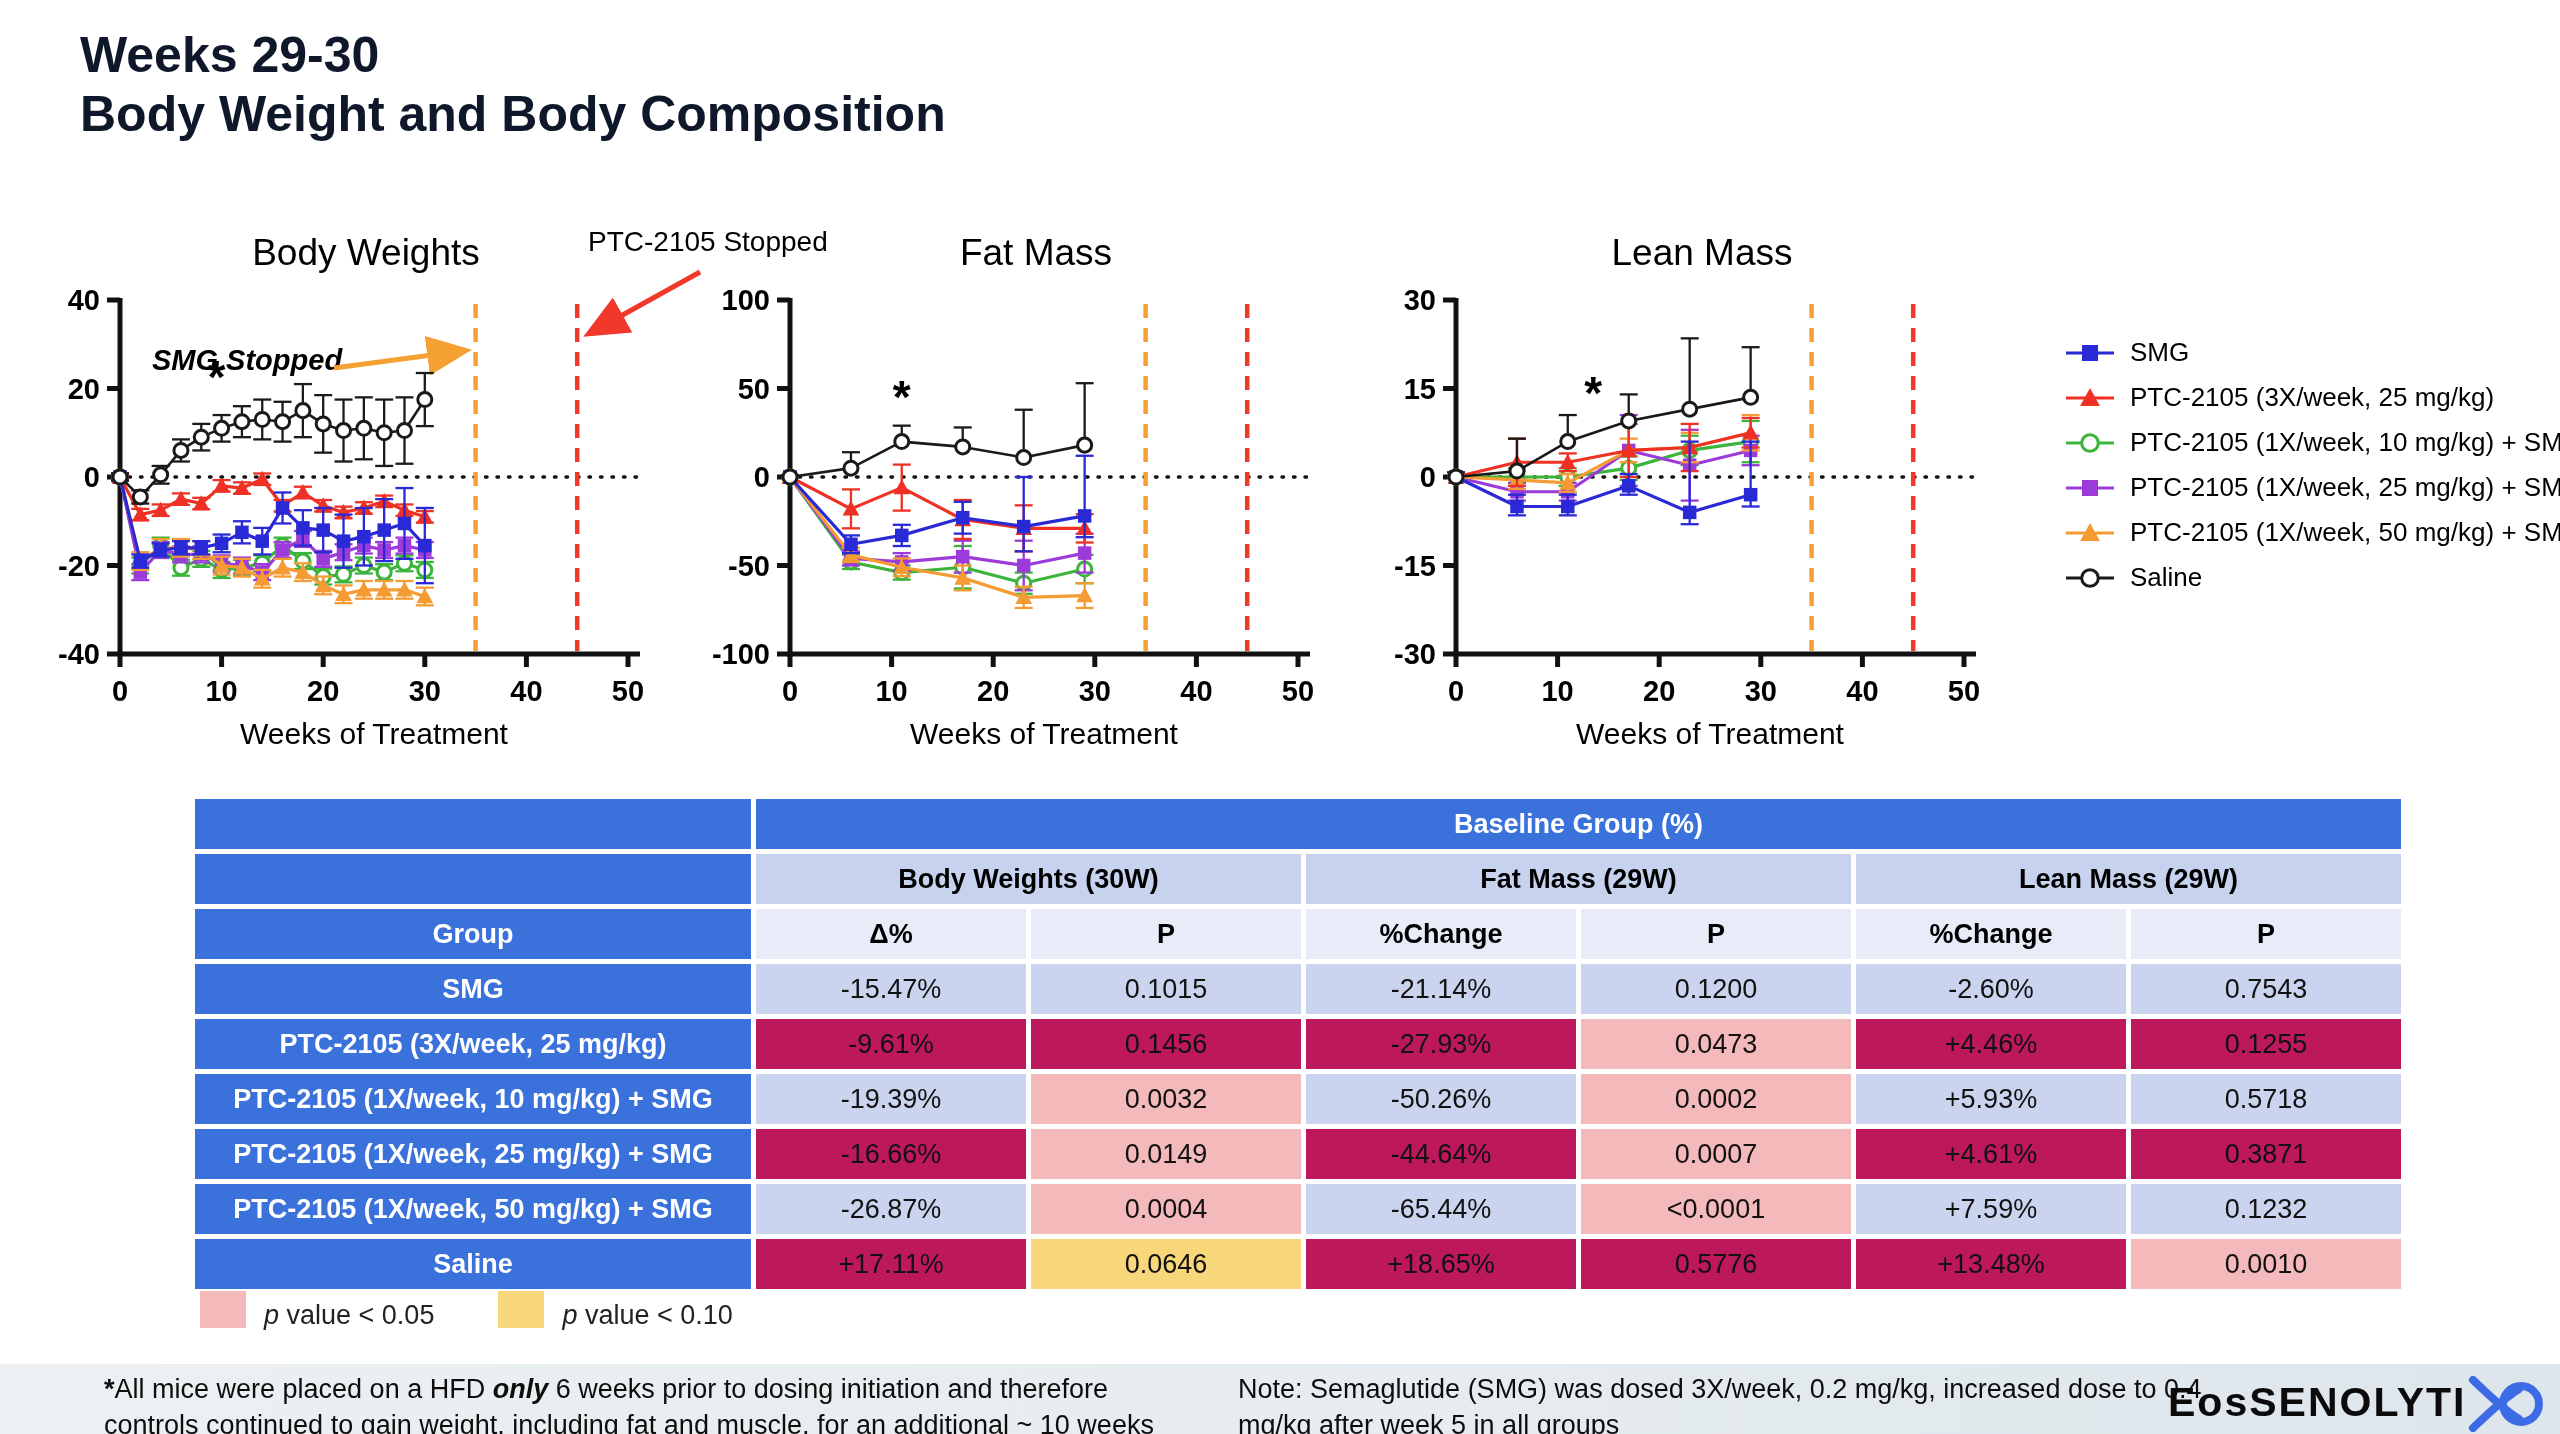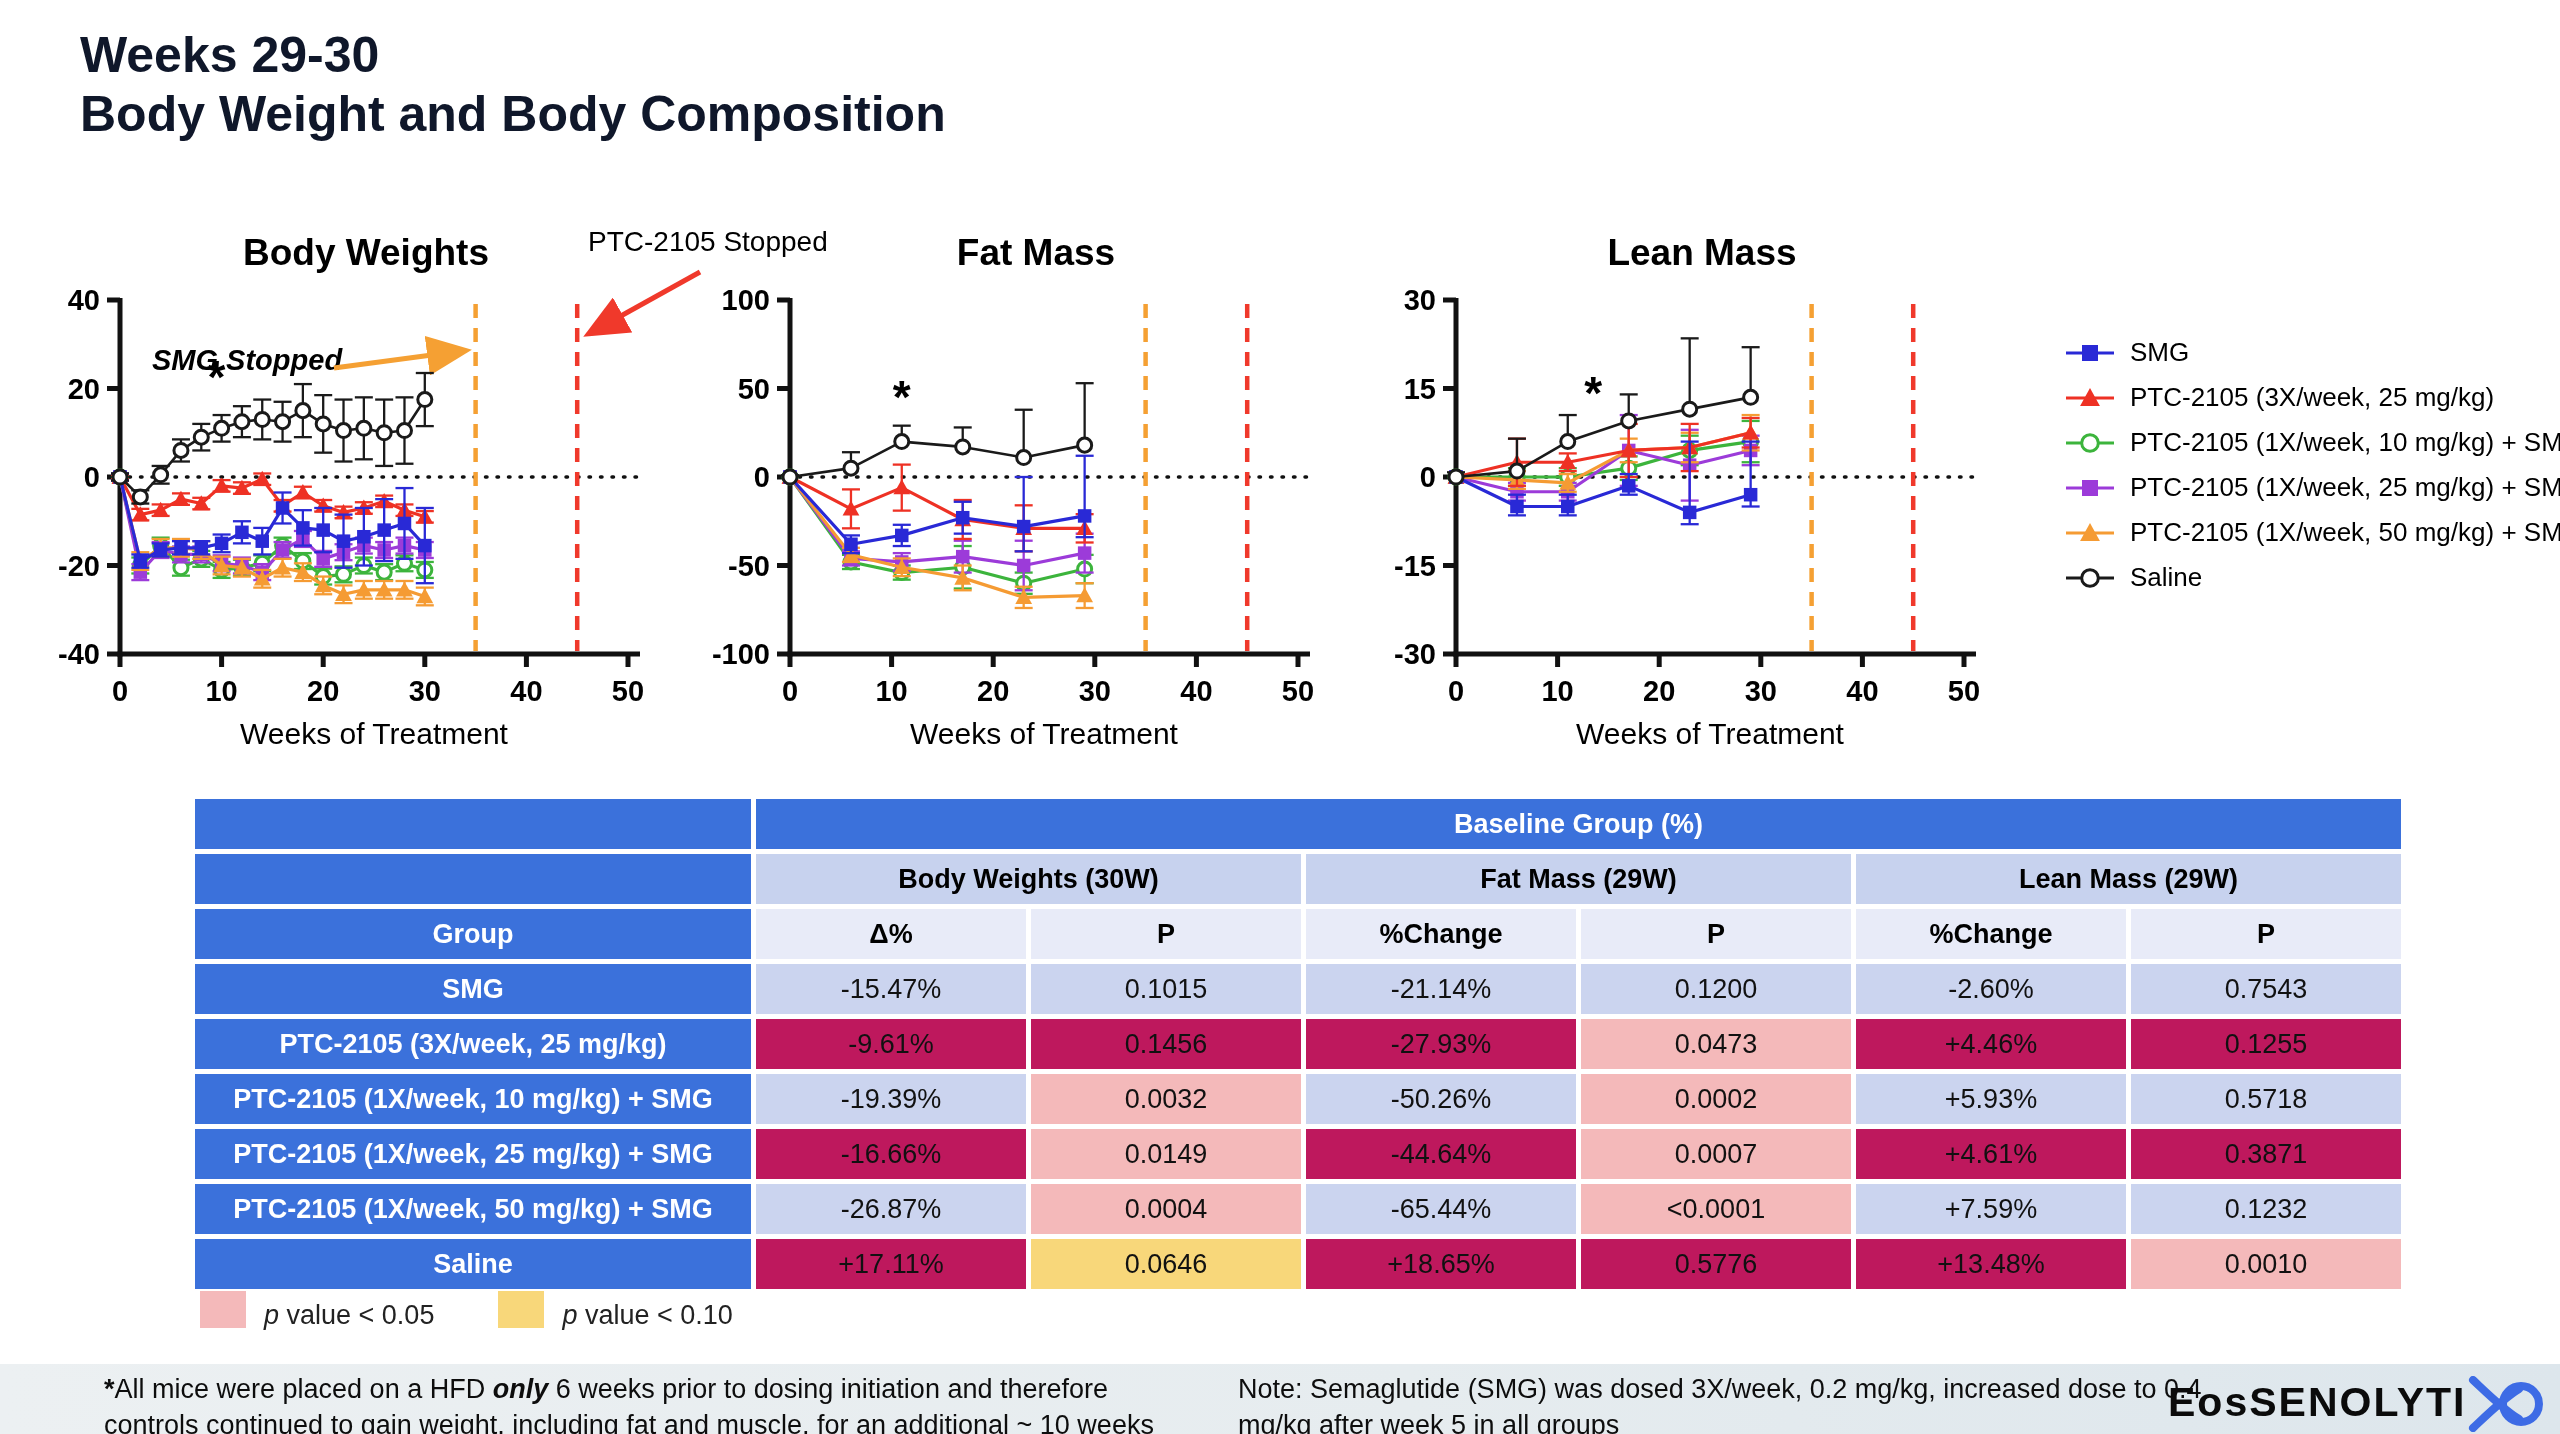--- a/index.html
+++ b/index.html
@@ -4,21 +4,21 @@
 <style>
   html,body{margin:0;padding:0;background:#ffffff;}
   .slide{position:relative;width:2560px;height:1434px;background:#ffffff;overflow:hidden;
          font-family:"Liberation Sans", sans-serif;color:#111;}
   .title{position:absolute;left:80px;top:26px;font-weight:700;font-size:50px;line-height:1.17;color:#0f172a;}
   .ann{position:absolute;color:#000;}
   .ann.ptc{left:588px;top:226px;font-weight:400;font-size:28px;}
   .ann.smg{left:152px;top:344px;font-style:italic;font-weight:700;font-size:29px;}
   .overlay{position:absolute;left:0;top:0;pointer-events:none;}
   .chart{position:absolute;width:660px;top:232px;}
-  .ctitle{height:50px;text-align:center;font-weight:700;font-size:37px;color:#000;}
+  .ctitle{height:50px;text-align:center;font-weight:400;font-size:37px;color:#000;}
   .chart svg{display:block;}
   .legend{position:absolute;left:2062px;top:330px;}
   .legend-item{display:flex;align-items:center;height:45px;}
   .legend-item span{margin-left:12px;font-size:26px;color:#000;white-space:nowrap;}
   .tablewrap{position:absolute;left:190px;top:794px;}
   table.stats{border-collapse:separate;border-spacing:5px;table-layout:fixed;width:2211px;}
   table.stats td{text-align:center;vertical-align:middle;font-size:27px;height:48px;overflow:hidden;}
   td.blue{background:#3B71DB;color:#fff;font-weight:700;}
   td.toph{font-size:28px;}
   td.sub{background:#C7D2EE;color:#000;font-weight:700;}

